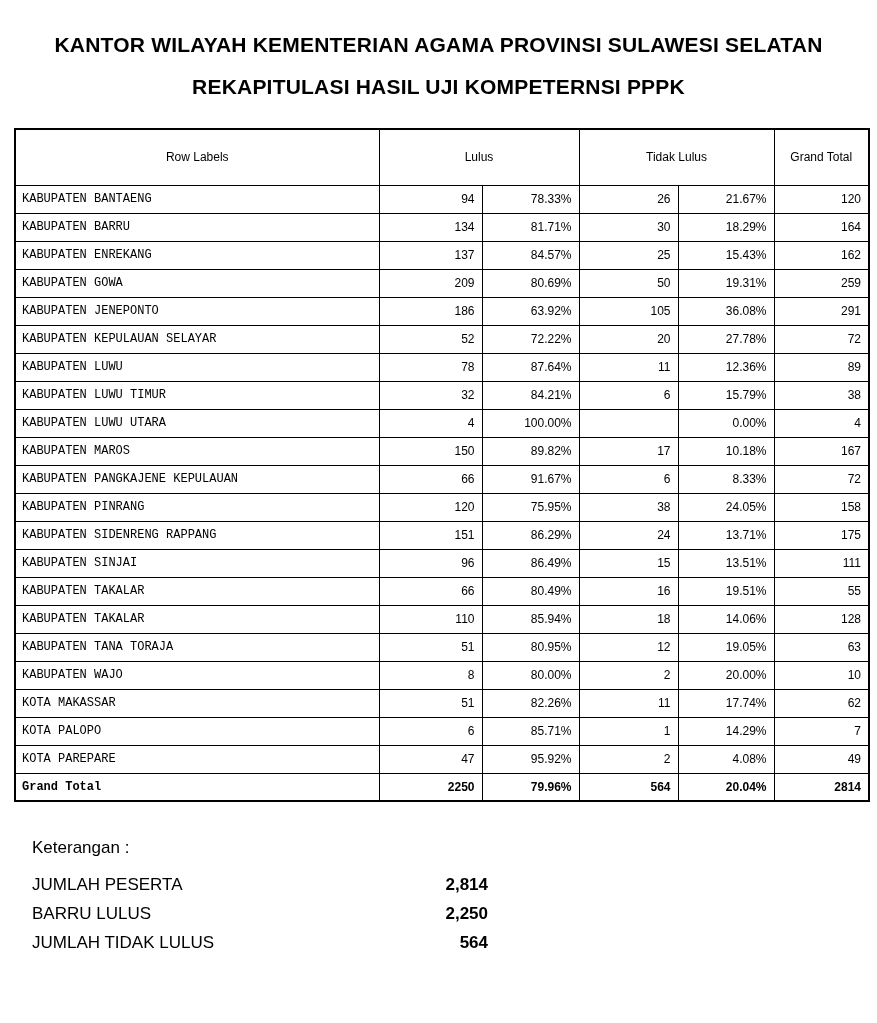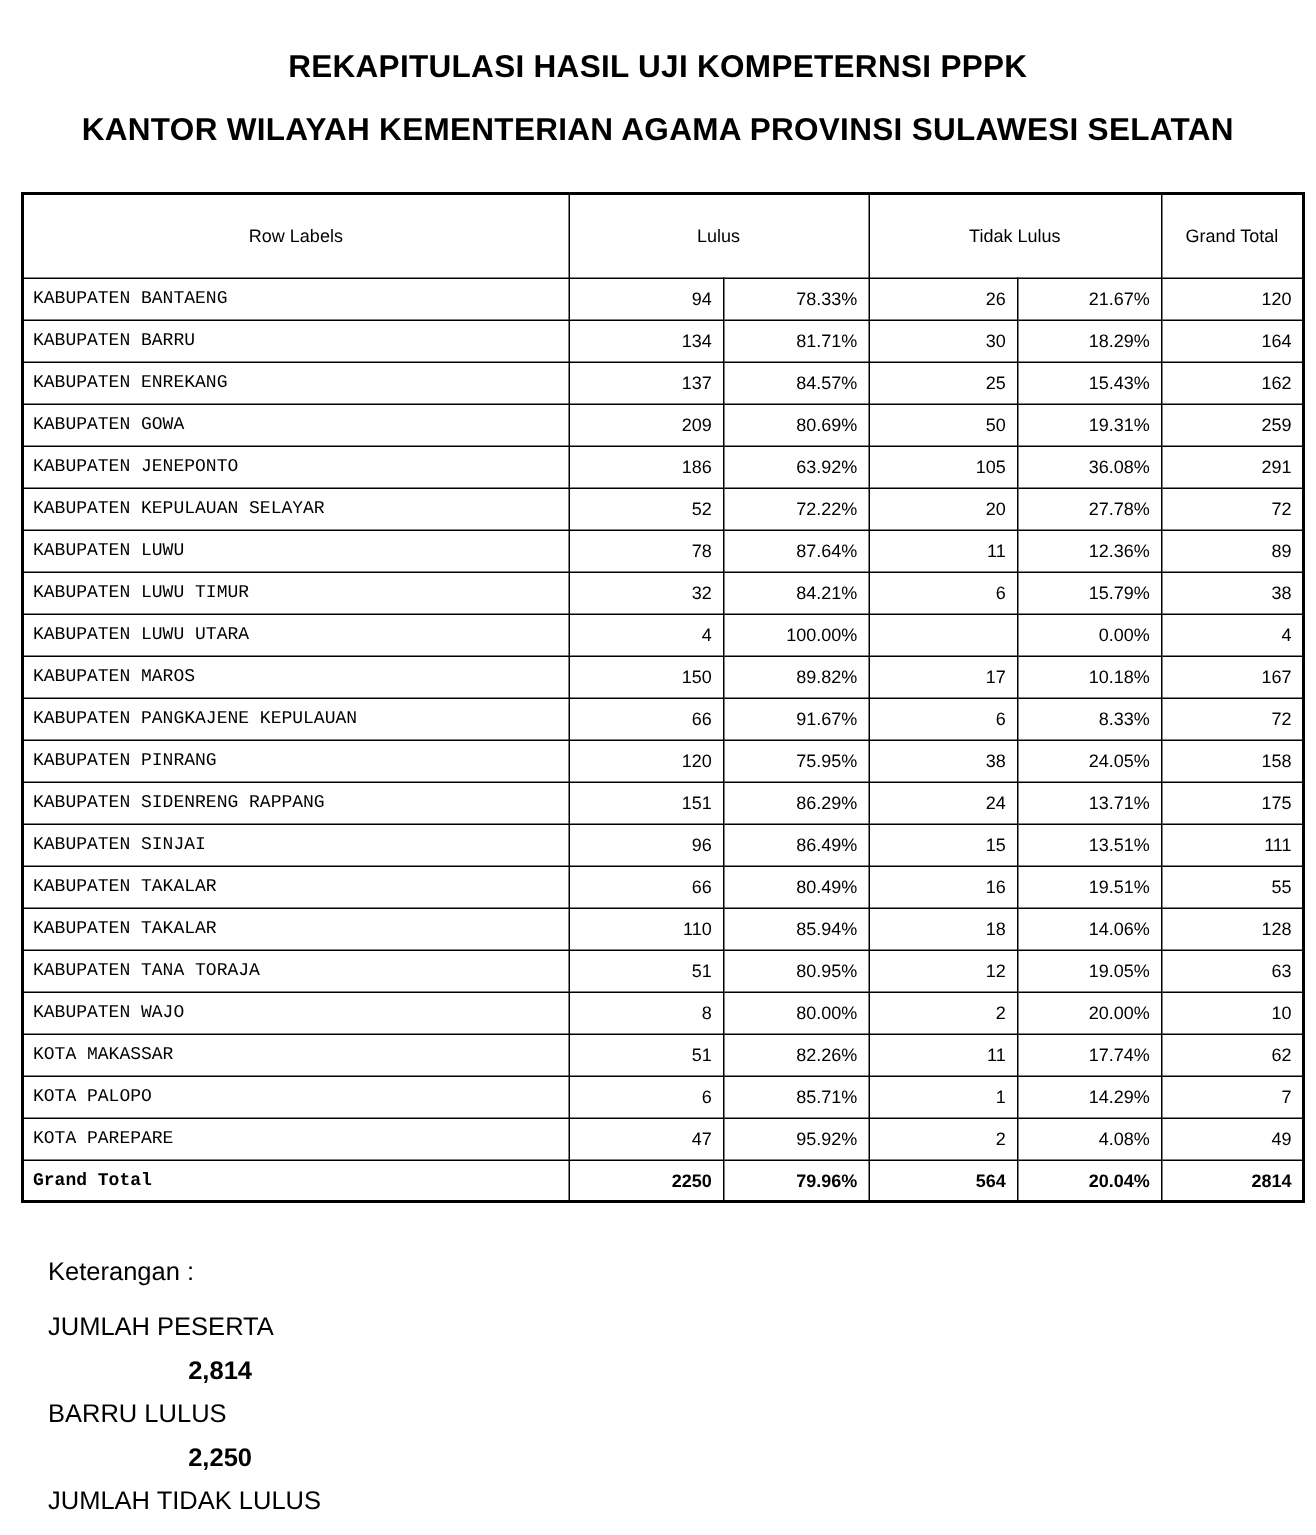--- a/index.html
+++ b/index.html
@@ -52,33 +52,32 @@
   td.num { text-align: right; padding-right: 7px; }
   tr.total-row td { font-weight: bold; }
   .footer {
     margin: 34px 0 0 32px;
     font-size: 17px;
   }
   .footer .keterangan { margin-bottom: 10px; line-height: 24px; }
   .footer-row {
     display: flex;
     line-height: 29px;
-    flex-direction: column;
   }
   .f-label { width: 320px; }
   .f-value { width: 136px; text-align: right; font-weight: bold; }
 </style>
 </head>
 <body>
 
 <div class="page">
 
   <div class="title-block">
+    <div>KANTOR WILAYAH KEMENTERIAN AGAMA PROVINSI SULAWESI SELATAN</div>
     <div>REKAPITULASI HASIL UJI KOMPETERNSI PPPK</div>
-    <div>KANTOR WILAYAH KEMENTERIAN AGAMA PROVINSI SULAWESI SELATAN</div>
   </div>
 
   <table class="recap">
     <colgroup>
       <col style="width:364px">
       <col style="width:103px">
       <col style="width:97px">
       <col style="width:99px">
       <col style="width:96px">
       <col style="width:95px">

